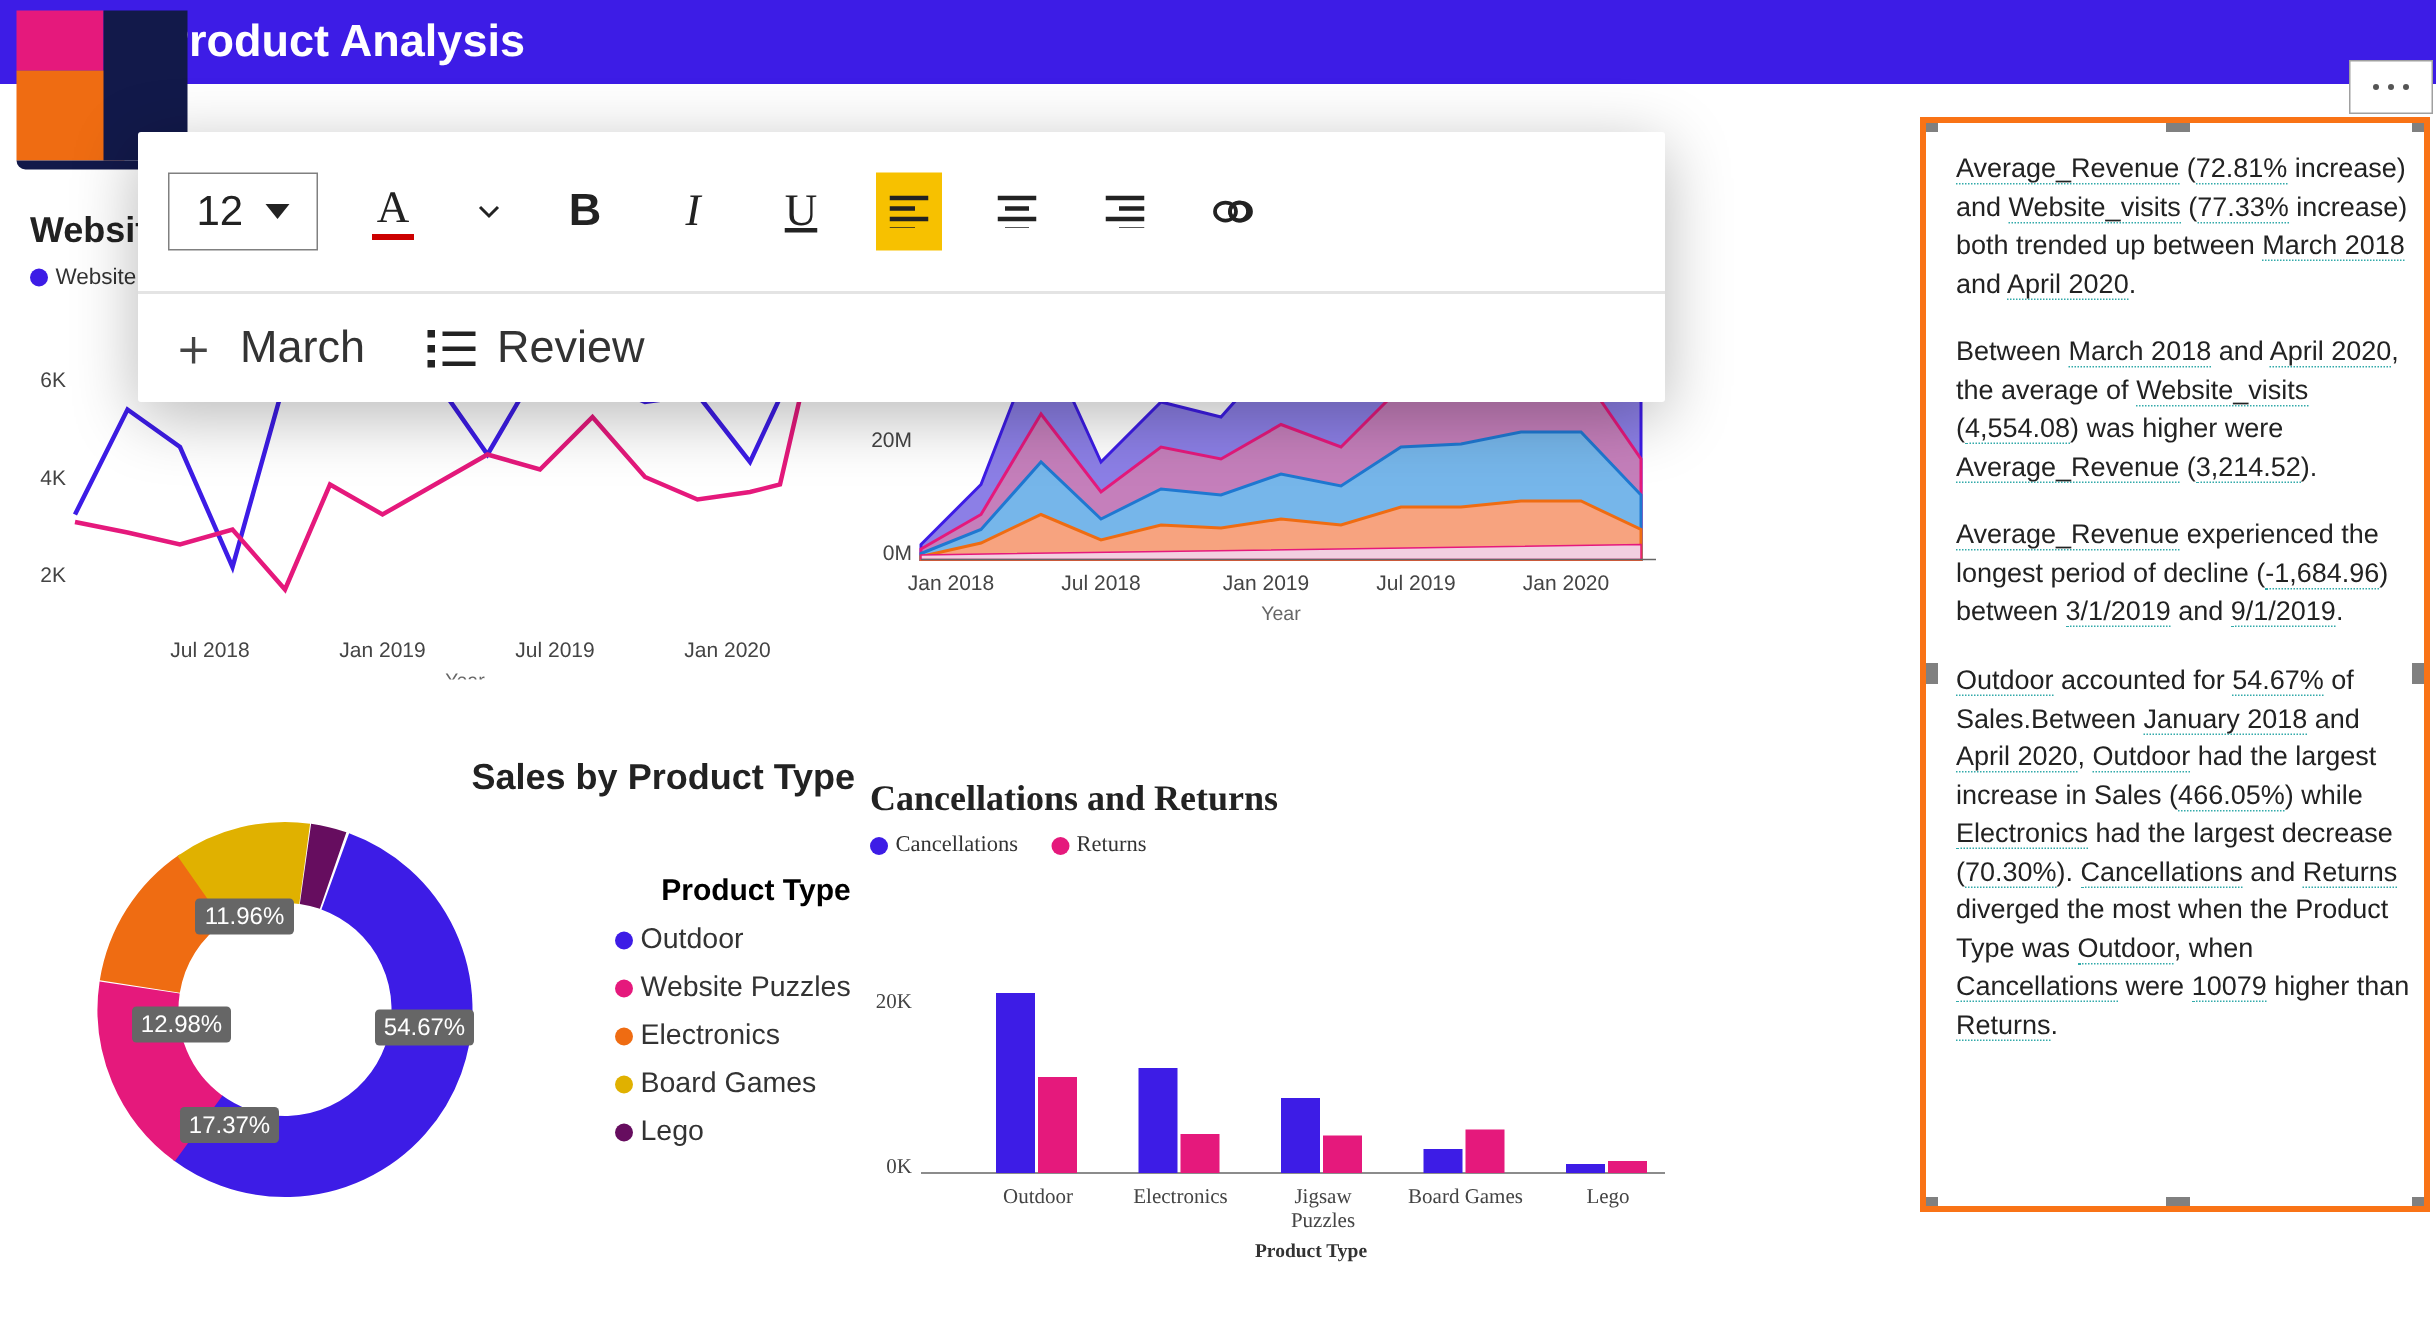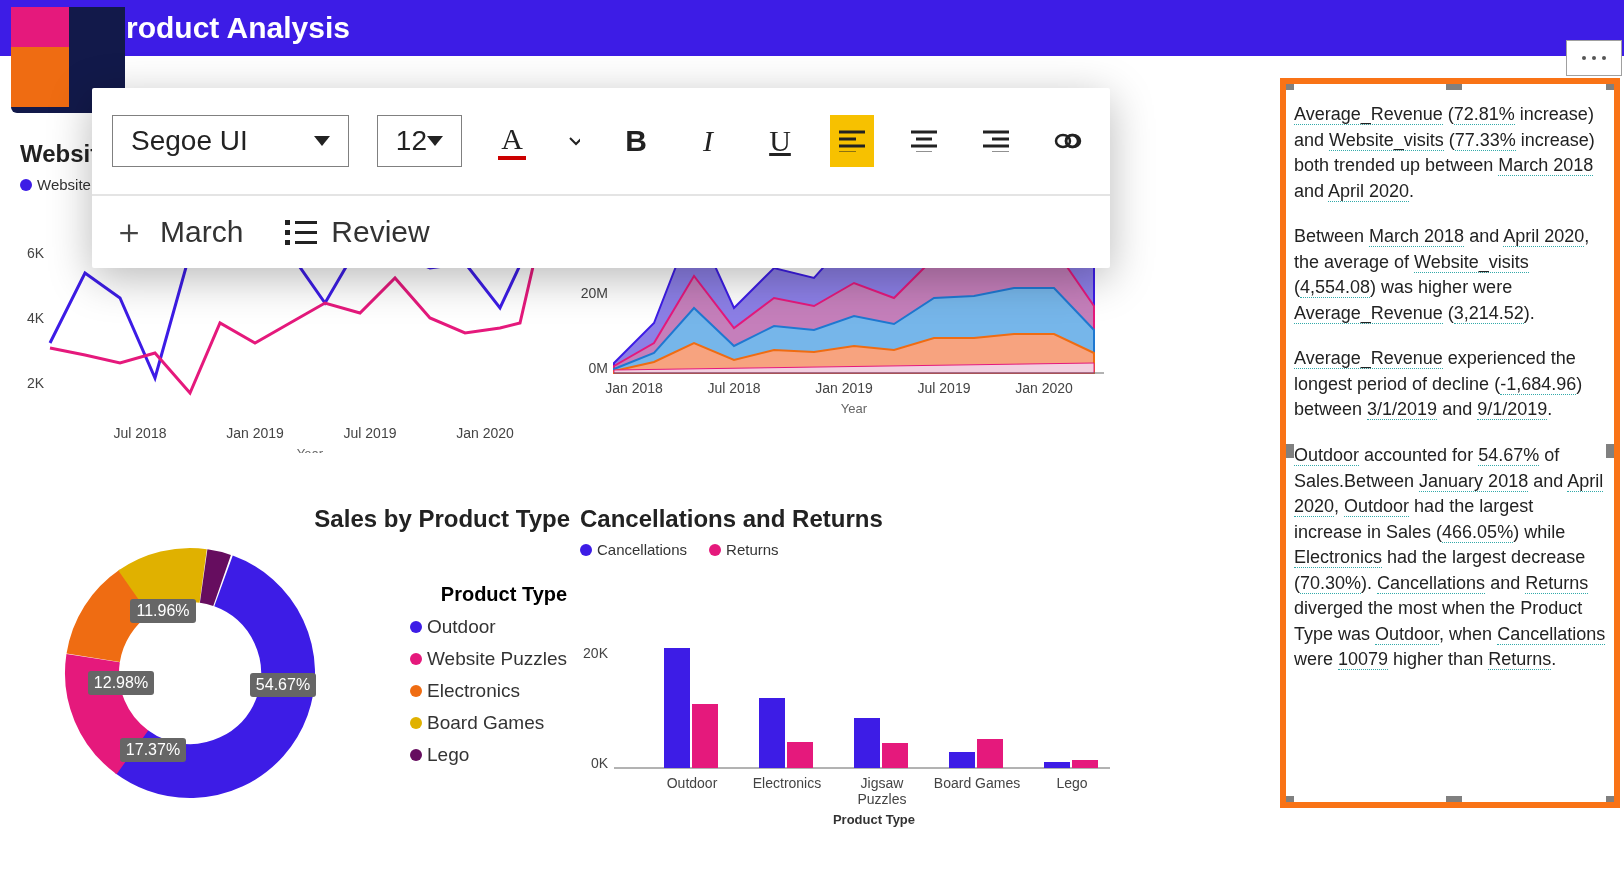--- a/index.html
+++ b/index.html
@@ -109,30 +109,30 @@
   
   #c-wv .chart-title { white-space:nowrap; }
 
   
   #c-sales { left:580px; top:140px; width:530px; height:320px; }
 
   
   #c-donut { left:20px; top:505px; width:550px; height:370px;text-align:right; }
 
   
-  #c-bars { left:580px; top:505px; width:530px; height:370px; }
+  #c-bars { left:580px; top:520px; width:530px; height:370px;font-family:Liberation Serif, serif; }
 
   
   .narrative {
     position:absolute;
     right:4px; top:78px;
     width:340px; height:730px;
-    border:6px solid #f97316;
+    border:4px solid #f97316;
     background:#fff;
-    padding:18px 8px 14px 8px;
+    padding:18px 8px 14px 20px;
     font-size:18px; line-height:1.42; color:#222;
     overflow:hidden;
   }
   .narrative p { margin-bottom:20px; }
   .narrative .u { border-bottom:1px dotted #3aa; }
   
   .handle {
     position:absolute; width:16px; height:14px; background:#808080;
   }
 
@@ -152,24 +152,20 @@
     <div class="edge"></div>
 </div>
 <div class="more-btn">
   <span></span>
     <span></span>
     <span></span>
 </div>
 
 <div class="toolbar">
   <div class="toolbar-row1">
-    <div class="font-select">
-      <span>Segoe UI</span>
-      <span class="caret"></span>
-    </div>
     <div class="size-select">
       <span>12</span>
       <span class="caret"></span>
     </div>
     <div class="tb-btn">
       <span style="font-family:serif;border-bottom:4px solid #c00;padding:0 3px;">A</span>
     </div>
     <div class="tb-btn" style="min-width:24px;">
       <svg width="16" height="10">
           <polyline points="2,2 8,8 14,2" fill="none" stroke-width="2"></polyline>

